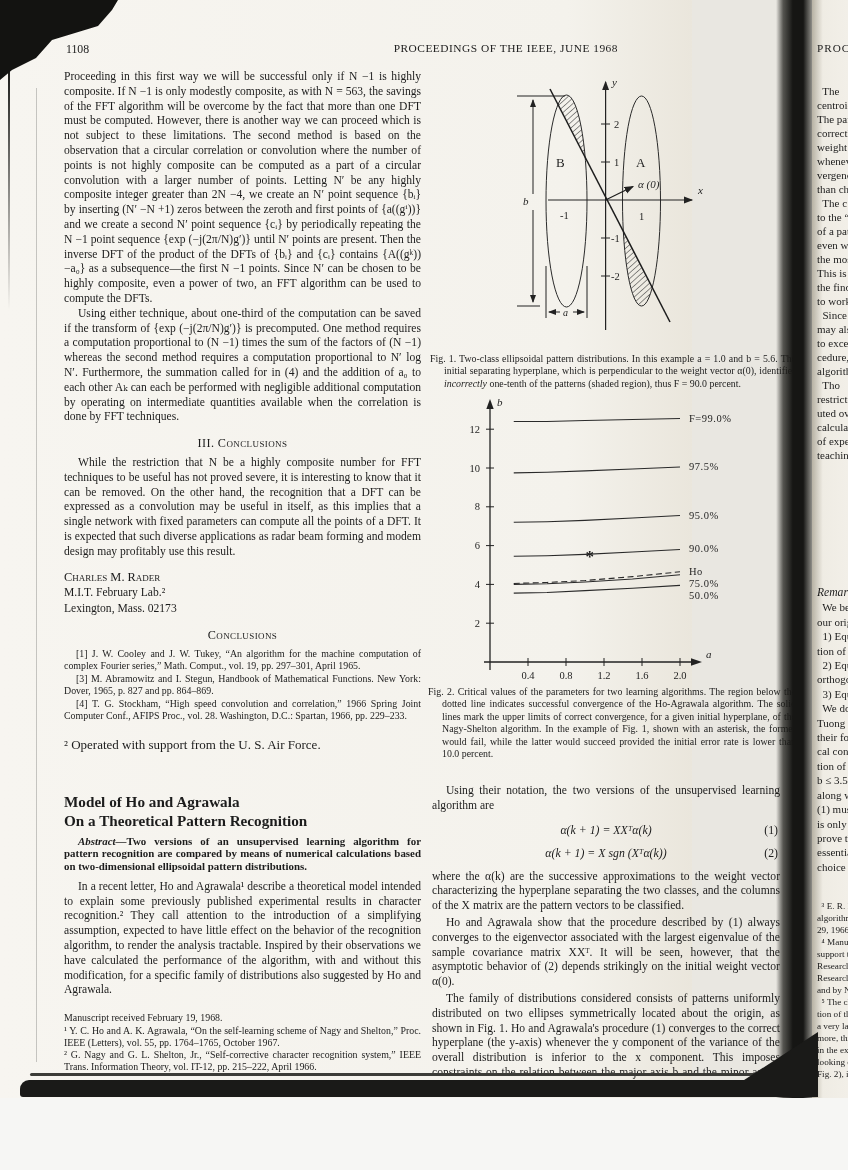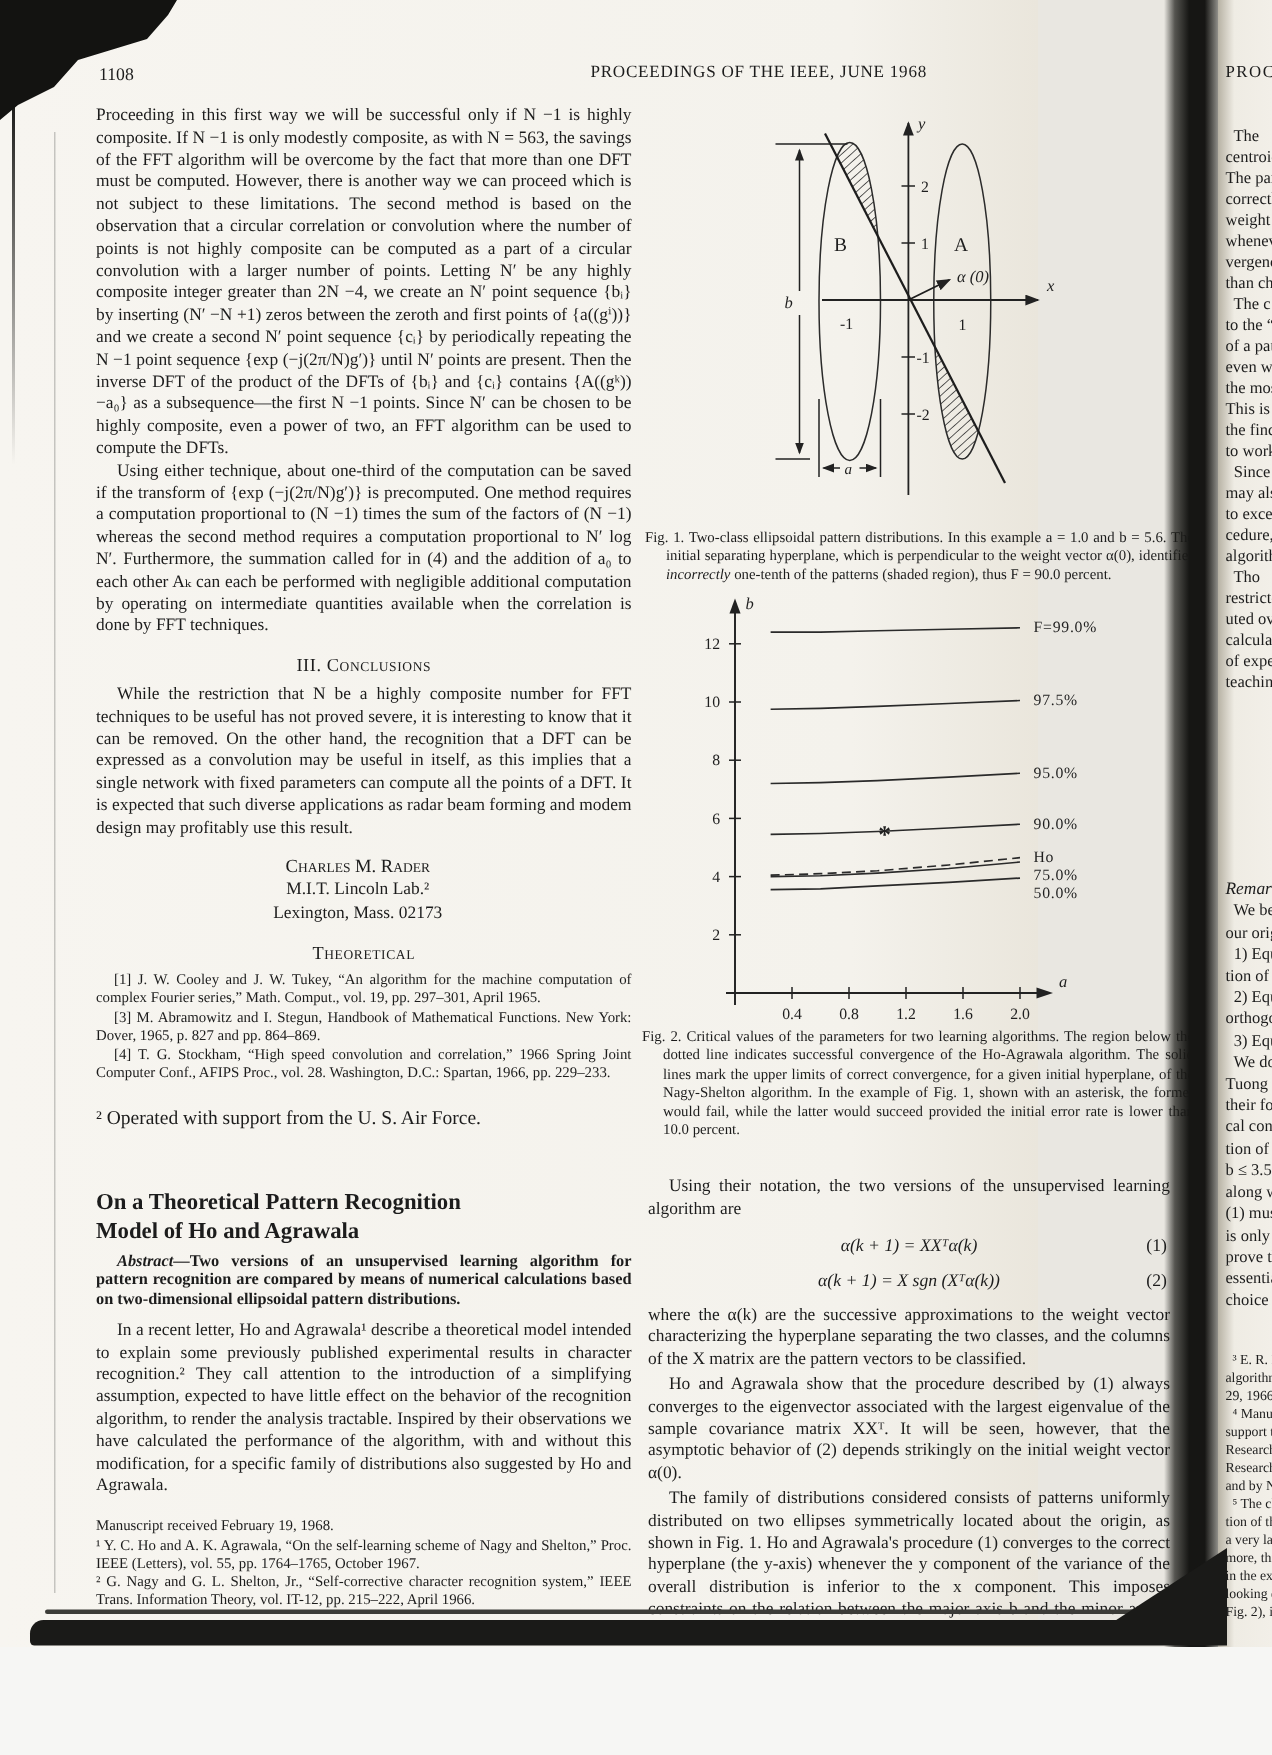--- a/index.html
+++ b/index.html
@@ -15,21 +15,21 @@
   
   .pg-num{position:absolute;left:66px;top:42px;font-size:11.8px;}
   .pg-journal{position:absolute;right:74px;top:42px;font-size:11.4px;letter-spacing:.5px;}
   
   .col-left{position:absolute;left:64px;top:70px;width:357px;}
   .col-right{position:absolute;left:432px;top:72px;width:348px;height:1060px;}
   .body-text{font-size:11.6px;line-height:14.8px;text-align:justify;}
   p{margin:0;}
   .indent{text-indent:14px;}
   .sec-head{text-align:center;font-variant:small-caps;font-size:12.2px;margin:11px 0 5px;letter-spacing:.4px;}
-  .sig{text-align:center;margin:9px 8px 3px 0;line-height:16.2px;font-size:11.6px;}
+  .sig{text-align:left;margin:9px 8px 3px 0;line-height:16.2px;font-size:11.6px;}
   .sig-name{font-variant:small-caps;font-size:12.4px;}
   .refs{font-size:9.9px;line-height:12.4px;margin-top:2px;}
   .refs p{text-indent:12px;text-align:justify;}
   .footnote{font-size:13px;line-height:12.4px;margin-top:17px;}
   .letter-title{font-size:15.2px;font-weight:bold;line-height:19.5px;margin-top:40px;}
   .abstract{font-weight:bold;font-size:10.9px;line-height:12.7px;text-align:justify;text-indent:14px;margin-top:4px;}
   .abstract .alabel{font-style:italic;}
   .letter-body{margin-top:7px;}
   .letter-fns{font-size:9.9px;line-height:12.3px;margin-top:14px;}
   .letter-fns p{text-align:justify;font-family:Liberation Serif, serif;}
@@ -73,34 +73,34 @@
   <div class="pg-num">1108</div>
   <div class="pg-journal">PROCEEDINGS OF THE IEEE, JUNE 1968</div>
 
   <div class="col-left body-text">
     <p>Proceeding in this first way we will be successful only if N −1 is highly composite. If N −1 is only modestly composite, as with N = 563, the savings of the FFT algorithm will be overcome by the fact that more than one DFT must be computed. However, there is another way we can proceed which is not subject to these limitations. The second method is based on the observation that a circular correlation or convolution where the number of points is not highly composite can be computed as a part of a circular convolution with a larger number of points. Letting N′ be any highly composite integer greater than 2N −4, we create an N′ point sequence {bᵢ} by inserting (N′ −N +1) zeros between the zeroth and first points of {a((gⁱ))} and we create a second N′ point sequence {cᵢ} by periodically repeating the N −1 point sequence {exp (−j(2π/N)g′)} until N′ points are present. Then the inverse DFT of the product of the DFTs of {bᵢ} and {cᵢ} contains {A((gᵏ)) −a₀} as a subsequence—the first N −1 points. Since N′ can be chosen to be highly composite, even a power of two, an FFT algorithm can be used to compute the DFTs.</p>
     <p class="indent">Using either technique, about one-third of the computation can be saved if the transform of {exp (−j(2π/N)g′)} is precomputed. One method requires a computation proportional to (N −1) times the sum of the factors of (N −1) whereas the second method requires a computation proportional to N′ log N′. Furthermore, the summation called for in (4) and the addition of a₀ to each other Aₖ can each be performed with negligible additional computation by operating on intermediate quantities available when the correlation is done by FFT techniques.</p>
     <div class="sec-head">III. Conclusions</div>
     <p class="indent">While the restriction that N be a highly composite number for FFT techniques to be useful has not proved severe, it is interesting to know that it can be removed. On the other hand, the recognition that a DFT can be expressed as a convolution may be useful in itself, as this implies that a single network with fixed parameters can compute all the points of a DFT. It is expected that such diverse applications as radar beam forming and modem design may profitably use this result.</p>
     <div class="sig">
       <div class="sig-name">Charles M. Rader</div>
-      <div>M.I.T. Lincoln Lab.²</div>
+      <div>M.I.T. February Lab.²</div>
       <div>Lexington, Mass. 02173</div>
     </div>
-    <div class="sec-head">Theoretical</div>
+    <div class="sec-head">Conclusions</div>
     <div class="refs" id="refs-list">
         <p>[1] J. W. Cooley and J. W. Tukey, “An algorithm for the machine computation of complex Fourier series,” Math. Comput., vol. 19, pp. 297–301, April 1965.</p>
         <p>[3] M. Abramowitz and I. Stegun, Handbook of Mathematical Functions. New York: Dover, 1965, p. 827 and pp. 864–869.</p>
         <p>[4] T. G. Stockham, “High speed convolution and correlation,” 1966 Spring Joint Computer Conf., AFIPS Proc., vol. 28. Washington, D.C.: Spartan, 1966, pp. 229–233.</p>
       </div>
     <div class="footnote">² Operated with support from the U. S. Air Force.</div>
 
     <div class="letter-title">
+      <div>Model of Ho and Agrawala</div>
       <div>On a Theoretical Pattern Recognition</div>
-      <div>Model of Ho and Agrawala</div>
     </div>
     <p class="abstract"><span class="alabel">Abstract</span><span>—Two versions of an unsupervised learning algorithm for pattern recognition are compared by means of numerical calculations based on two-dimensional ellipsoidal pattern distributions.</span></p>
     <p class="indent letter-body">In a recent letter, Ho and Agrawala¹ describe a theoretical model intended to explain some previously published experimental results in character recognition.² They call attention to the introduction of a simplifying assumption, expected to have little effect on the behavior of the recognition algorithm, to render the analysis tractable. Inspired by their observations we have calculated the performance of the algorithm, with and without this modification, for a specific family of distributions also suggested by Ho and Agrawala.</p>
     <div class="letter-fns" id="letter-fns">
         <p>Manuscript received February 19, 1968.</p>
         <p>¹ Y. C. Ho and A. K. Agrawala, “On the self-learning scheme of Nagy and Shelton,” Proc. IEEE (Letters), vol. 55, pp. 1764–1765, October 1967.</p>
         <p>² G. Nagy and G. L. Shelton, Jr., “Self-corrective character recognition system,” IEEE Trans. Information Theory, vol. IT-12, pp. 215–222, April 1966.</p>
       </div>
   </div>
 

